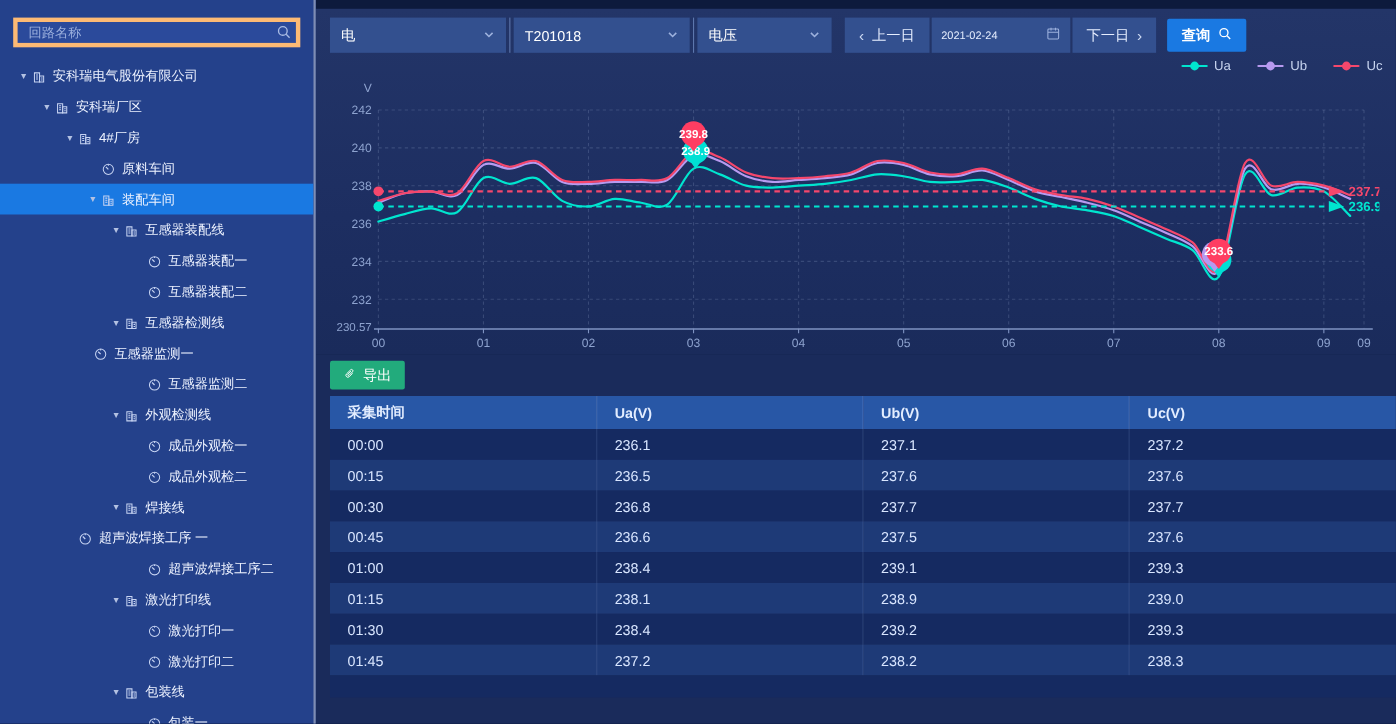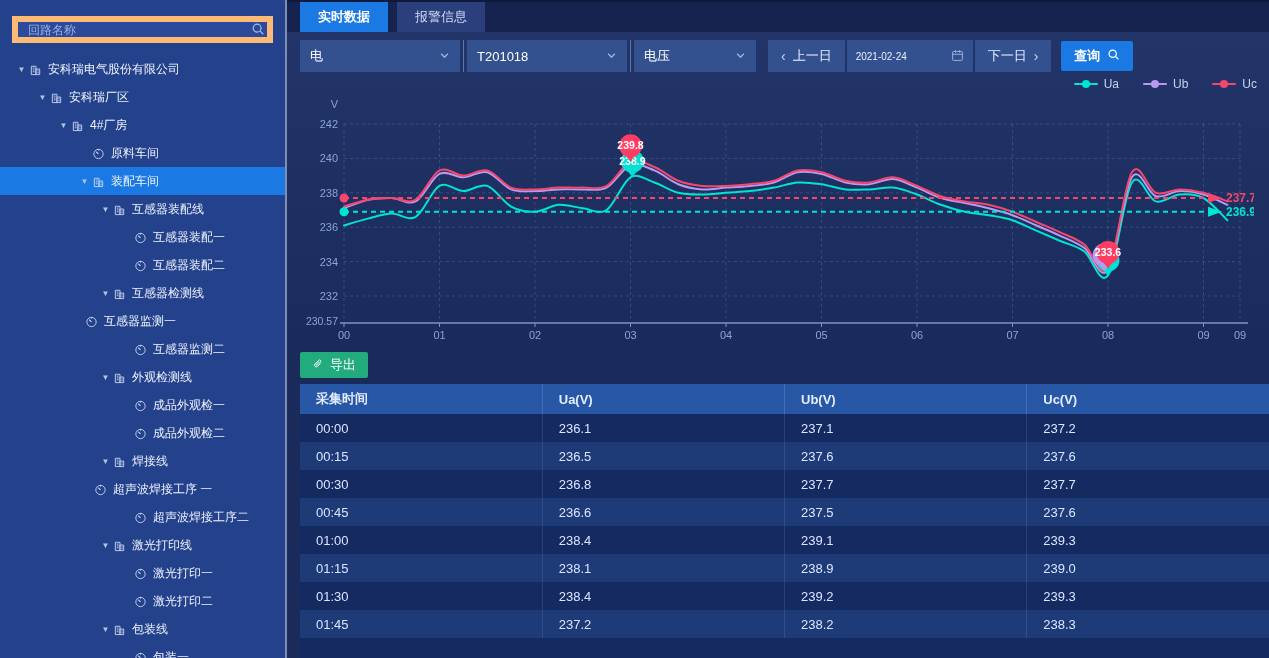--- a/index.html
+++ b/index.html
@@ -4,21 +4,21 @@
 <style>
   * { box-sizing: border-box; }
   html,body { margin:0; padding:0; width:1269px; height:658px; overflow:hidden;
     font-family:"Liberation Sans", sans-serif; background:#0f1c40; }
   .app { display:flex; width:1269px; height:658px; }
 
   
   .sidebar { width:287px; flex-shrink:0; background:#24418b; border-right:2px solid #7f8db3;
     overflow:hidden; position:relative; }
   .sbox { margin:16px 12px 12px 12px; position:relative; }
-  .sbox input { width:100%; height:27px; background:#2b4a9b; border:6px solid #fdba74;
+  .sbox input { width:100%; height:27px; background:#2b4a9b; border:4px solid #fdba74;
     color:#dbe6ff; font-size:12px; padding:0 30px 0 10px; outline:none; }
   .sbox input::placeholder { color:#9cb0dd; }
   .sbox .sic { position:absolute; right:8px; top:6px; }
   .trow { height:28px; display:flex; align-items:center; font-size:12px; color:#eef3ff;
     white-space:nowrap; cursor:pointer; }
   .trow.selected { background:#1a79e2; }
   .caret { width:15px; flex-shrink:0; text-align:center; font-size:8px; color:#b3c1e2; }
   .ticon { width:19px; flex-shrink:0; display:flex; align-items:center; }
   .tlabel { overflow:hidden; }
 
@@ -244,21 +244,21 @@
           <span class="caret">▼</span>
           <span class="ticon">
             <svg width="13" height="13" viewBox="0 0 14 14">
               <path d="M2.5 12.5v-9h5v9z" fill="none" stroke="#c6d3f2"></path>
               <path d="M7.5 12.5v-6h4v6z" fill="none" stroke="#c6d3f2"></path>
               <path d="M4 5.5h2M4 7.5h2M4 9.5h2M9 8.5h1.5M9 10.5h1.5" stroke="#c6d3f2" stroke-width="1"></path>
             </svg>
           </span>
           <span class="tlabel">焊接线</span>
         </div>
-        <div class="trow" style="padding-left:79px">
+        <div class="trow" style="padding-left:56px">
           <span class="caret"></span>
           <span class="ticon">
             <svg width="13" height="13" viewBox="0 0 14 14">
               <circle cx="7" cy="7.5" r="5" fill="none" stroke="#c6d3f2"></circle>
               <path d="M7 7.5L4.6 5.1" stroke="#c6d3f2" stroke-width="1.2"></path>
               <path d="M7 2.5v1.4" stroke="#c6d3f2"></path>
             </svg>
           </span>
           <span class="tlabel">超声波焊接工序 一</span>
         </div>
@@ -327,24 +327,20 @@
             </svg>
           </span>
           <span class="tlabel">包装一</span>
         </div>
       </div>
   </aside>
 
   <main>
     <div class="topstrip"></div>
 
-    <div class="tabbar">
-      <div class="tab active">实时数据</div>
-      <div class="tab">报警信息</div>
-    </div>
 
     <div class="content">
       <div class="filters">
         <div class="select">
           <span>电</span>
           <span><svg width="11" height="11" viewBox="0 0 10 10">
                 <path d="M2 3.5l3 3 3-3" fill="none" stroke="#9db1dd" stroke-width="1.3"></path>
               </svg></span>
         </div>
         <div class="vsep"></div>

